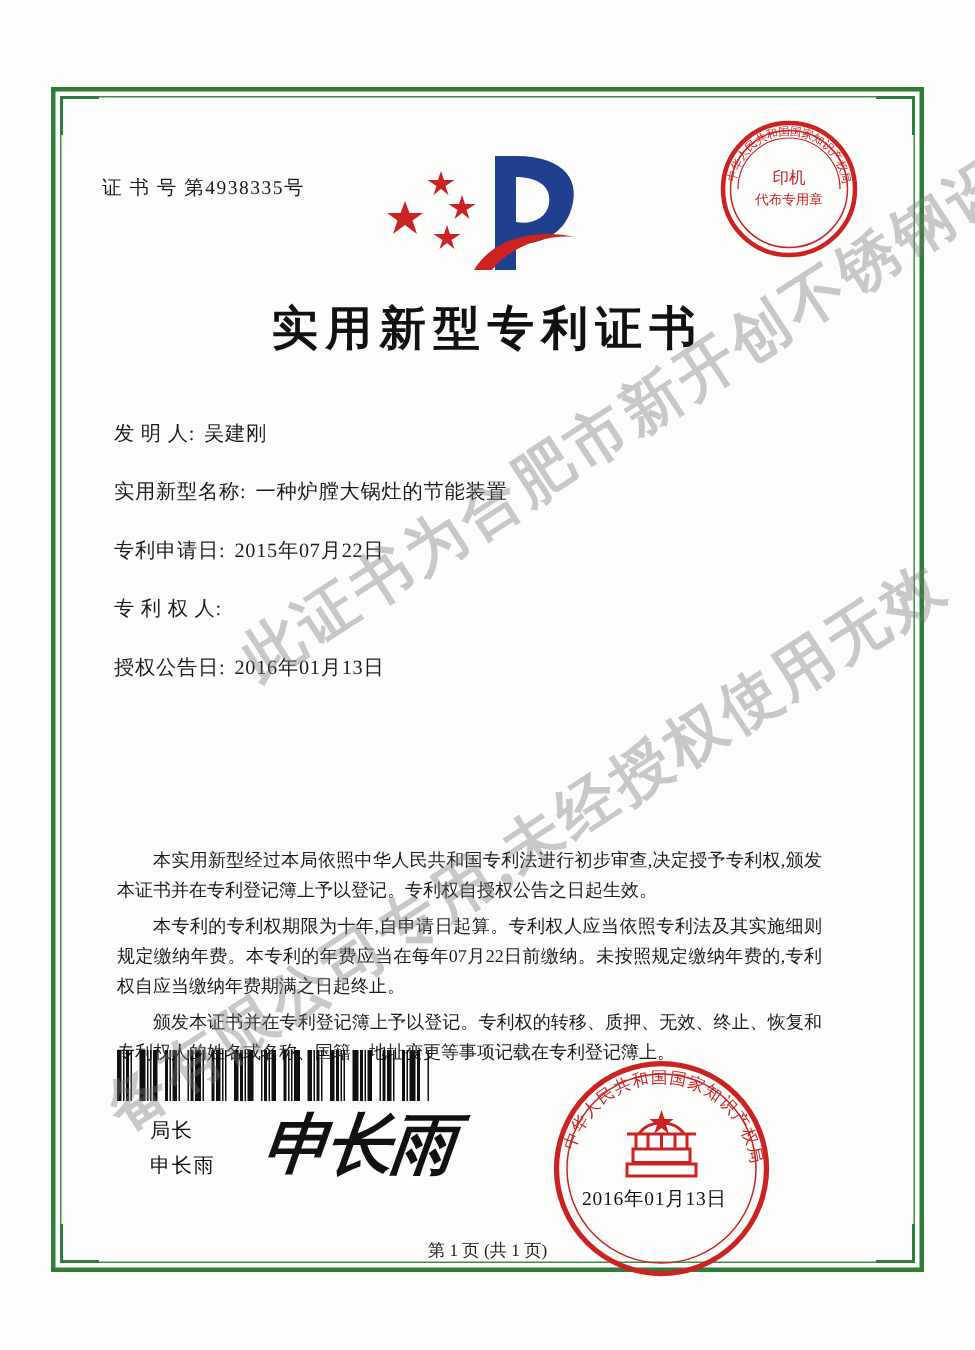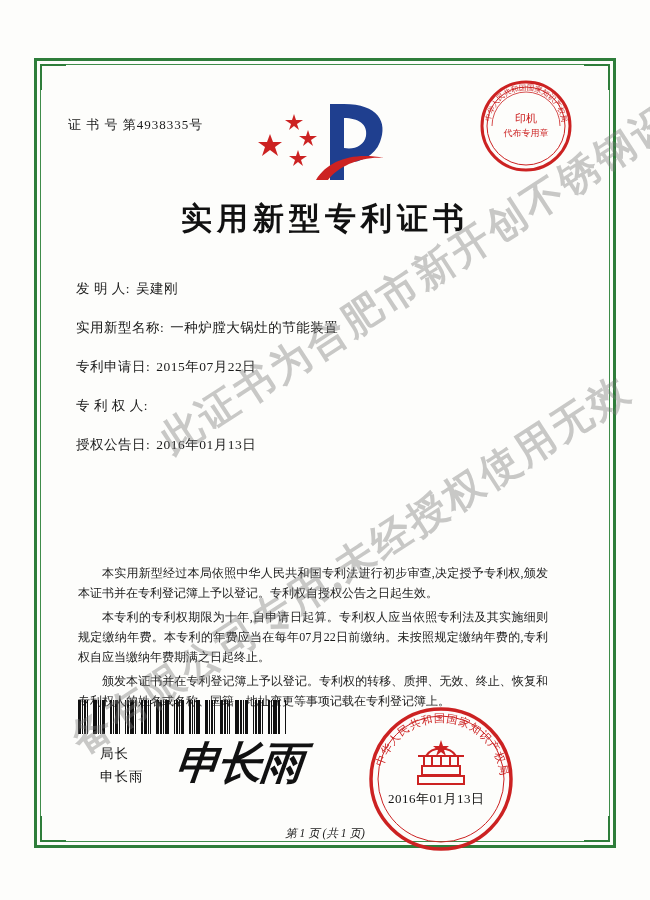--- a/index.html
+++ b/index.html
@@ -195,21 +195,20 @@
 
   
   .footer {
     position: absolute;
     left: 0;
     top: 826px;
     width: 650px;
     text-align: center;
     font-size: 11.5px;
     color: #1b1b1b;
-    font-style: italic;
   }
 
   
   .watermark {
     position: absolute;
     pointer-events: none;
     color: rgba(120, 120, 120, 0.40);
     font-size: 40px;
     font-weight: bold;
     white-space: nowrap;

